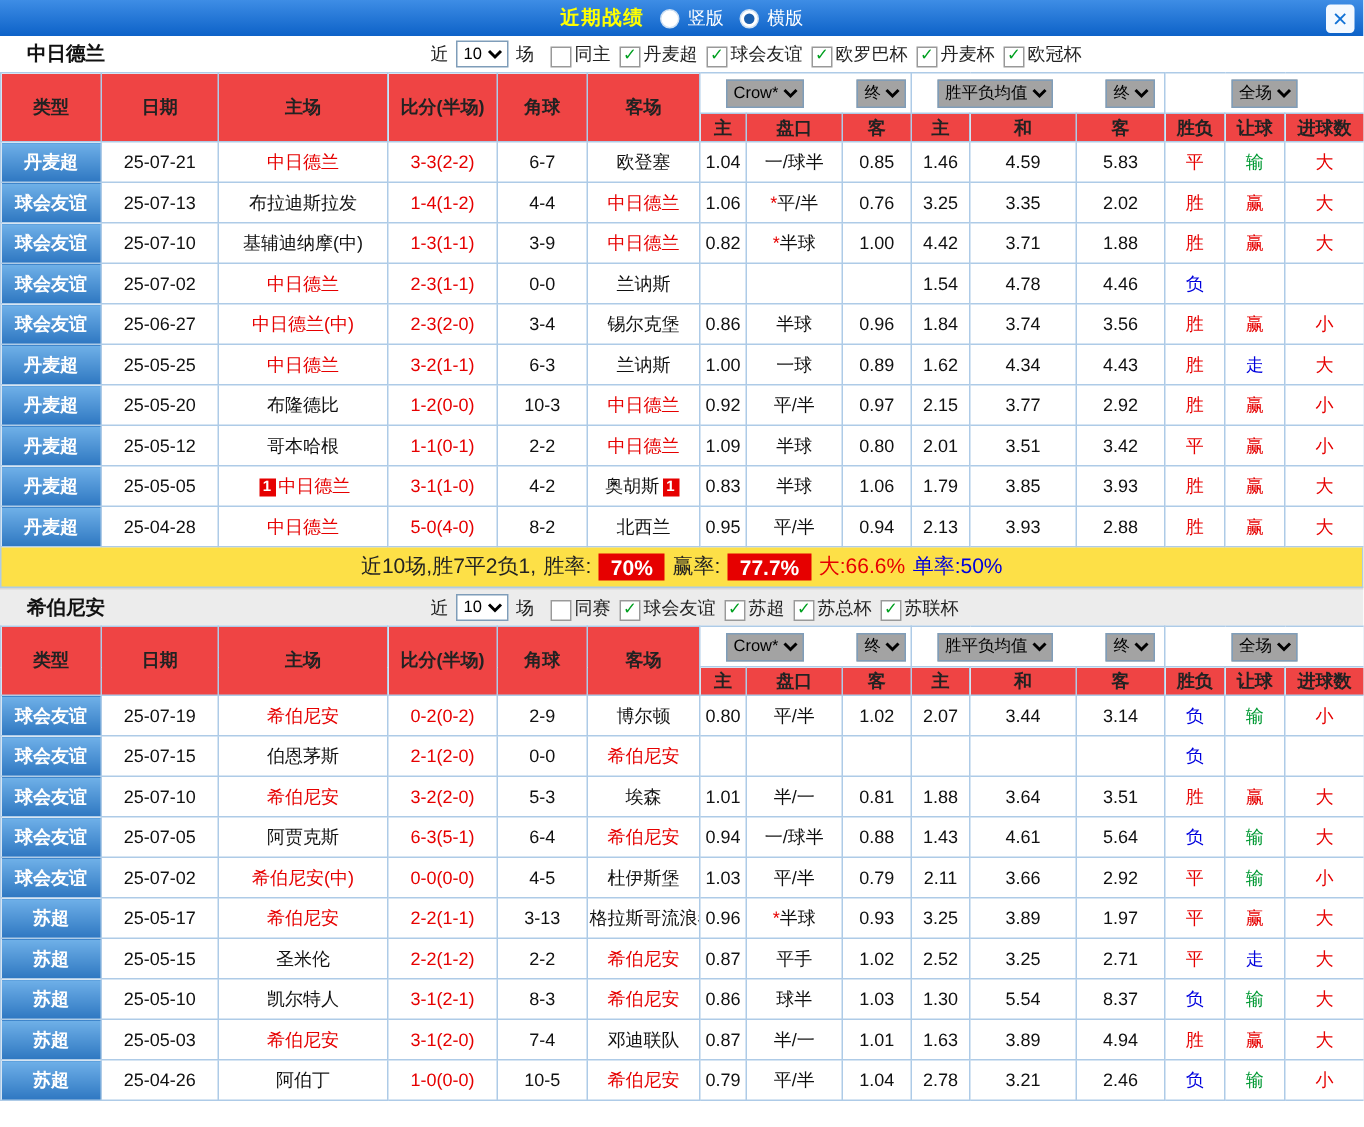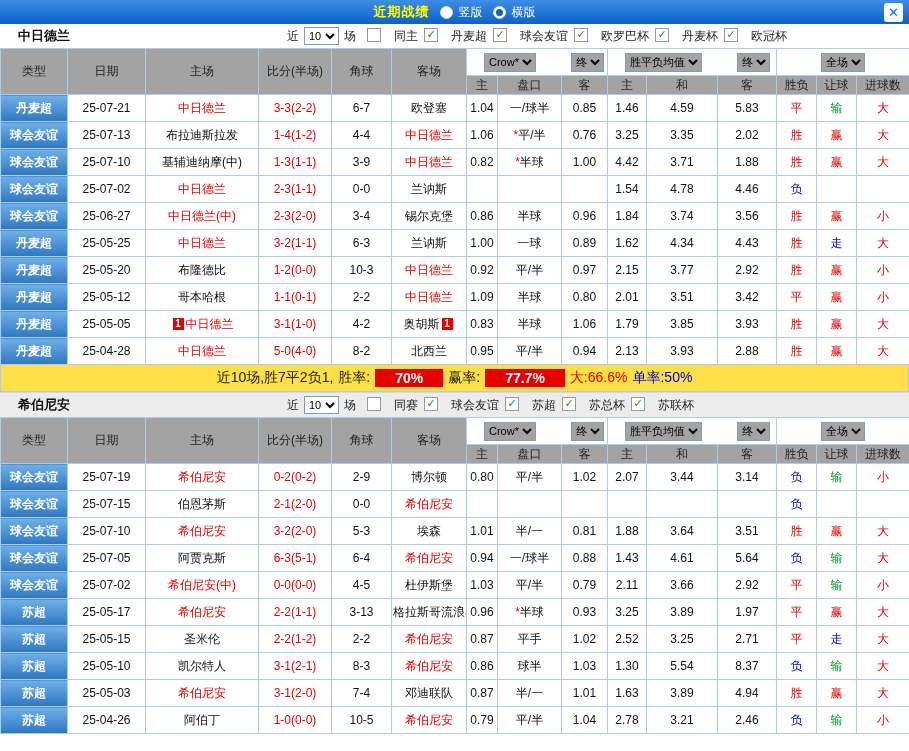--- a/index.html
+++ b/index.html
@@ -25,45 +25,45 @@
     position:absolute;right:6px;top:3px;width:19px;height:19px;background:#f4f9ff;
     color:#1272d6;font-weight:bold;text-align:center;line-height:19px;border-radius:3px;
     cursor:pointer;font-size:13px;
   }
   
   .control-band{display:flex;align-items:center;height:24px;background:#fff;}
   .section-b .control-band{background:#ececec;border-top:1px solid #d8d8d8;}
   .team-name{font-weight:bold;font-size:13px;padding-left:18px;width:269px;flex:none;color:#111;}
   .controls{display:flex;align-items:center;gap:5px;white-space:nowrap;}
   .controls select{height:18px;font-size:11px;border:1px solid #7f9db9;background:#fff;}
-  .cb-item{display:flex;align-items:flex-start;gap:13px;margin-left:6px;cursor:pointer;}
+  .cb-item{display:flex;align-items:flex-end;gap:2px;margin-left:6px;cursor:pointer;}
   .cb{width:12px;height:12px;border:1px solid #999;background:#fff;display:inline-block;
       line-height:11px;font-size:11px;color:#00a020;text-align:center;font-weight:bold;}
   
   table{border-collapse:collapse;table-layout:fixed;width:909px;}
   th,td{border:1px solid #aecbe7;text-align:center;padding:0 1px;overflow:hidden;white-space:nowrap;}
-  thead th{background:#a3a3a3;color:#222;font-weight:normal;font-size:12px;}
+  thead th{background:#ef4444;color:#222;font-weight:bold;font-size:12px;}
   .hdr-main th{height:26px;}
   .hdr-sub th{height:18px;}
   th.sel-cell{background:#fff;font-weight:normal;}
   th.sel-cell select{height:19px;font-size:11px;border:1px solid #7f9db9;background:#a3a3a3;margin:0 16px;}
   td{height:26px;font-size:12px;color:#111;background:#fff;}
   td.type-cell{background:linear-gradient(#6fb0e8,#2e77c1);color:#fff;font-weight:bold;}
   .focus{color:#e60000;}
   .t-red{color:#e60000;}
   .t-blue{color:#0000dd;}
   .t-green{color:#009933;}
   .card{display:inline-block;background:#e60000;color:#fff;font-size:10px;line-height:12px;
         min-width:9px;padding:0 1px;margin:0 2px;font-weight:bold;vertical-align:1px;}
   
   .summary{
     height:26px;display:flex;align-items:center;justify-content:center;gap:5px;
     border:1px solid #aecbe7;border-top:none;background:#fde047;font-size:14px;
   }
-  .badge{background:#e60000;color:#fff;font-weight:bold;padding:1px 20px;}
+  .badge{background:#e60000;color:#fff;font-weight:bold;padding:1px 8px;}
 </style>
 </head>
 <body>
 
 <div class="topbar">
   <div class="topbar-center">
     <span class="topbar-title">近期战绩</span>
     <label class="radio-item">
       <span class="radio"></span>
       <span>竖版</span>

